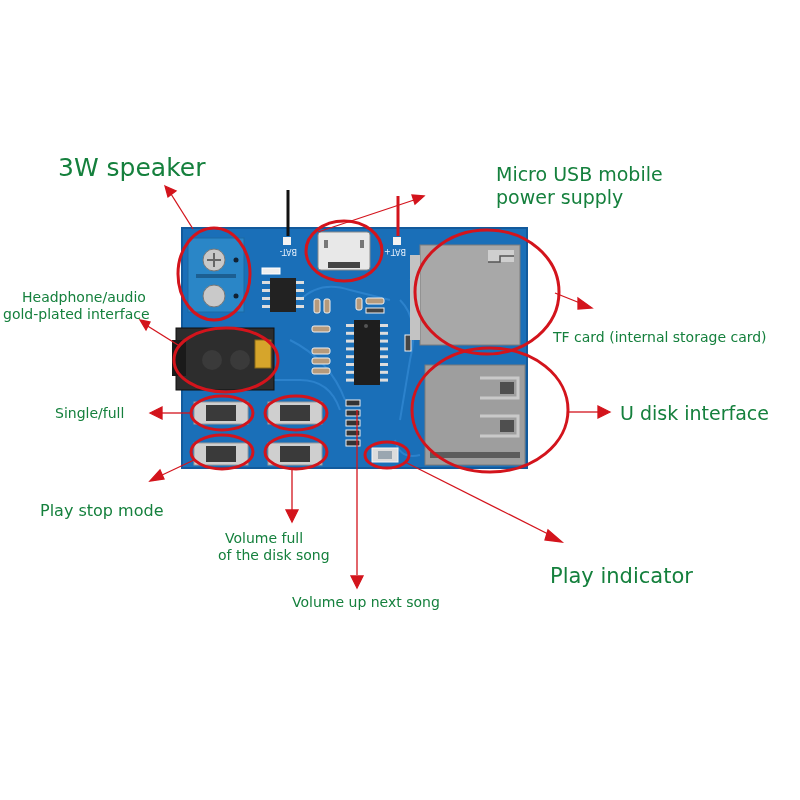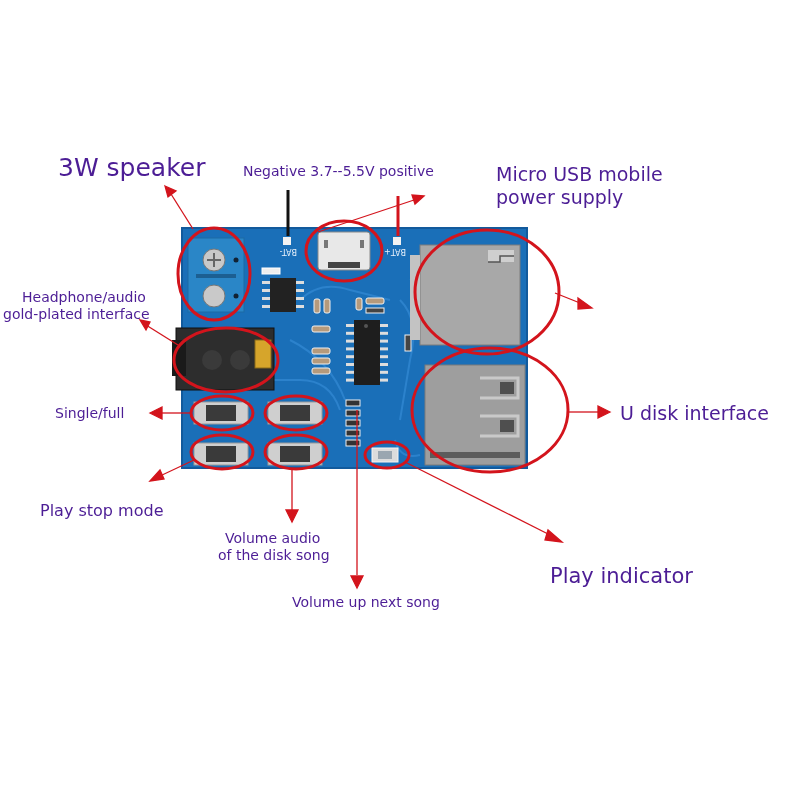--- a/index.html
+++ b/index.html
@@ -1,18 +1,18 @@
 <!DOCTYPE html>
 <html><head>
 <meta charset="utf-8">
 <style>
   html, body { margin: 0; padding: 0; }
   body { width: 800px; height: 800px; background: #ffffff; position: relative; overflow: hidden; font-family: "Liberation Sans", "DejaVu Sans", sans-serif; }
   .stage { position: absolute; left: 0; top: 0; width: 800px; height: 800px; }
-  .lbl { position: absolute; color: #4c1d95; font-family: "DejaVu Sans", "Liberation Sans", sans-serif; white-space: nowrap; line-height: 1.15; }
+  .lbl { position: absolute; color: #15803d; font-family: "DejaVu Sans", "Liberation Sans", sans-serif; white-space: nowrap; line-height: 1.15; }
   .lbl.big { font-size: 25px; }
   .lbl.mid { font-size: 19px; }
   .lbl.sm { font-size: 14px; }
   svg.overlay { position: absolute; left: 0; top: 0; width: 800px; height: 800px; }
 </style>
 </head>
 <body>
 
 <div class="stage">
 
@@ -195,25 +195,25 @@
       <polygon points="357,588 351,576 363,576"></polygon>
       <line x1="405" y1="462" x2="552" y2="536"></line>
       <polygon points="562,542 548,530 545,540"></polygon>
     </g>
 
     <line x1="288" y1="190" x2="288" y2="236" stroke="#111111" stroke-width="3"></line>
     <line x1="398" y1="196" x2="398" y2="236" stroke="#d3141c" stroke-width="3"></line>
   </svg>
 
   <div class="lbl big" style="left:58px; top:154px;">3W speaker</div>
-  <div class="lbl sm" style="left:243px; top:163px;">Negative 3.7--5.5V positive</div>
   <div class="lbl mid" style="left:496px; top:164px;">Micro USB mobile</div>
   <div class="lbl mid" style="left:496px; top:187px;">power supply</div>
   <div class="lbl sm" style="left:3px; top:289px;margin-left:19px;">Headphone/audio</div>
   <div class="lbl sm" style="left:3px; top:306px;">gold-plated interface</div>
+  <div class="lbl sm" style="left:553px; top:329px;">TF card (internal storage card)</div>
   <div class="lbl sm" style="left:55px; top:405px;">Single/full</div>
   <div class="lbl mid" style="left:620px; top:403px;">U disk interface</div>
   <div class="lbl sm" style="left:40px; top:502px; font-size:16px;">Play stop mode</div>
-  <div class="lbl sm" style="left:225px; top:530px;">Volume audio</div>
+  <div class="lbl sm" style="left:225px; top:530px;">Volume full</div>
   <div class="lbl sm" style="left:218px; top:547px;">of the disk song</div>
   <div class="lbl sm" style="left:292px; top:594px;text-align:center;">Volume up next song</div>
   <div class="lbl mid" style="left:550px; top:564px; font-size:21px;">Play indicator</div>
 </div>
 
 </body></html>

